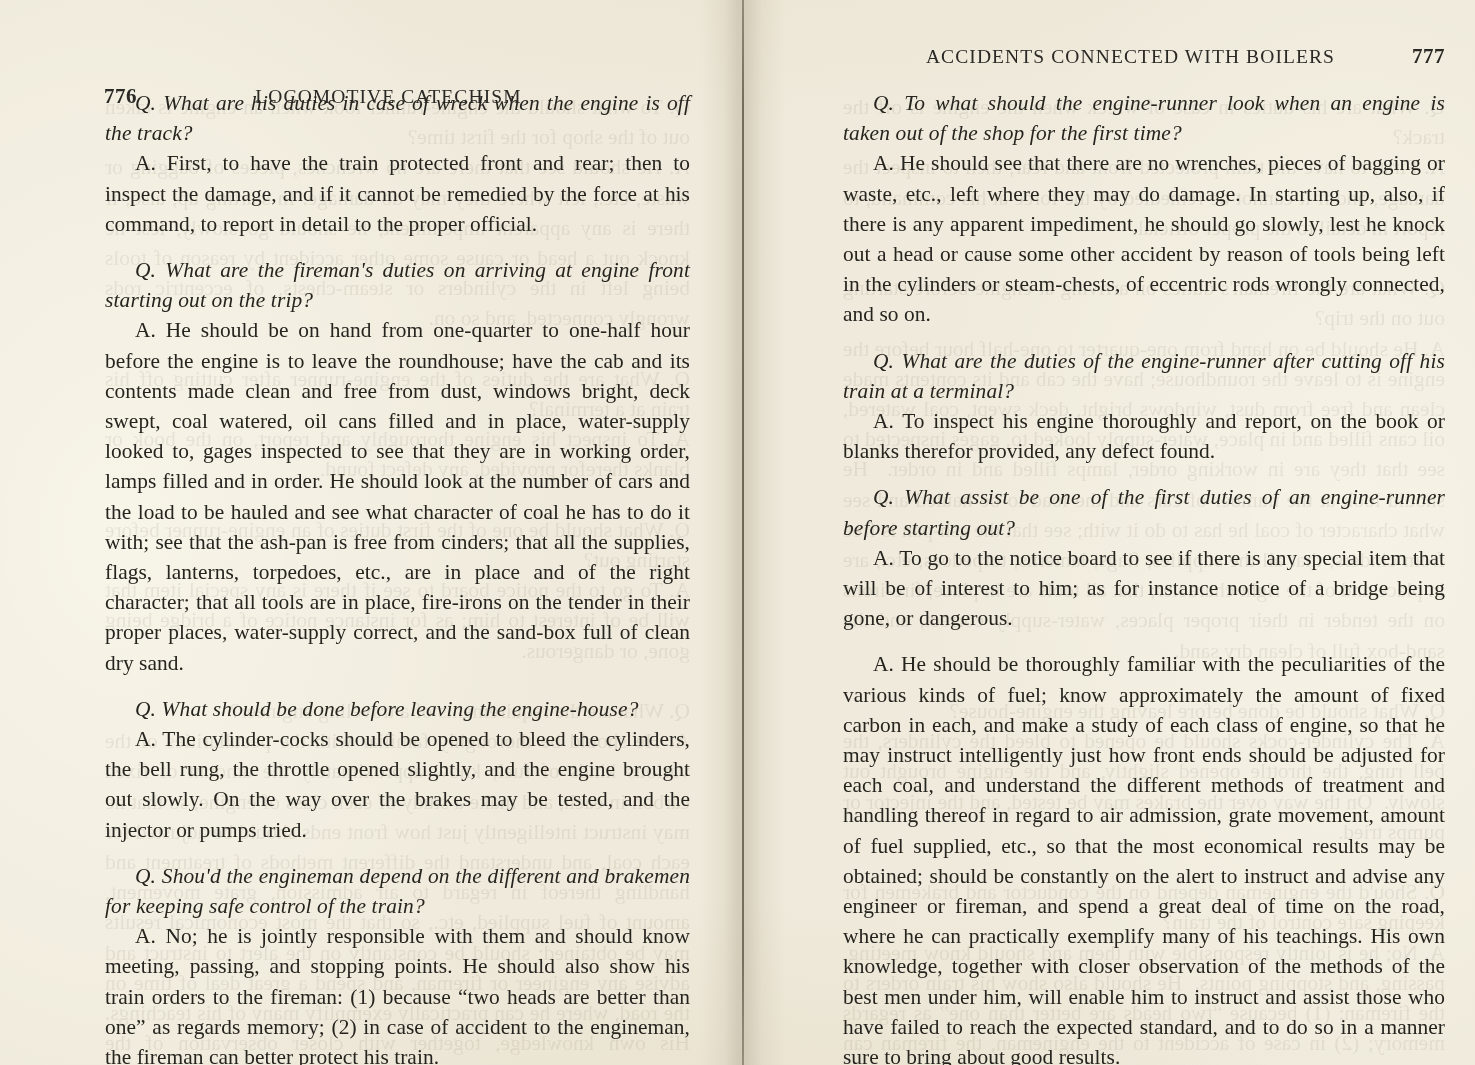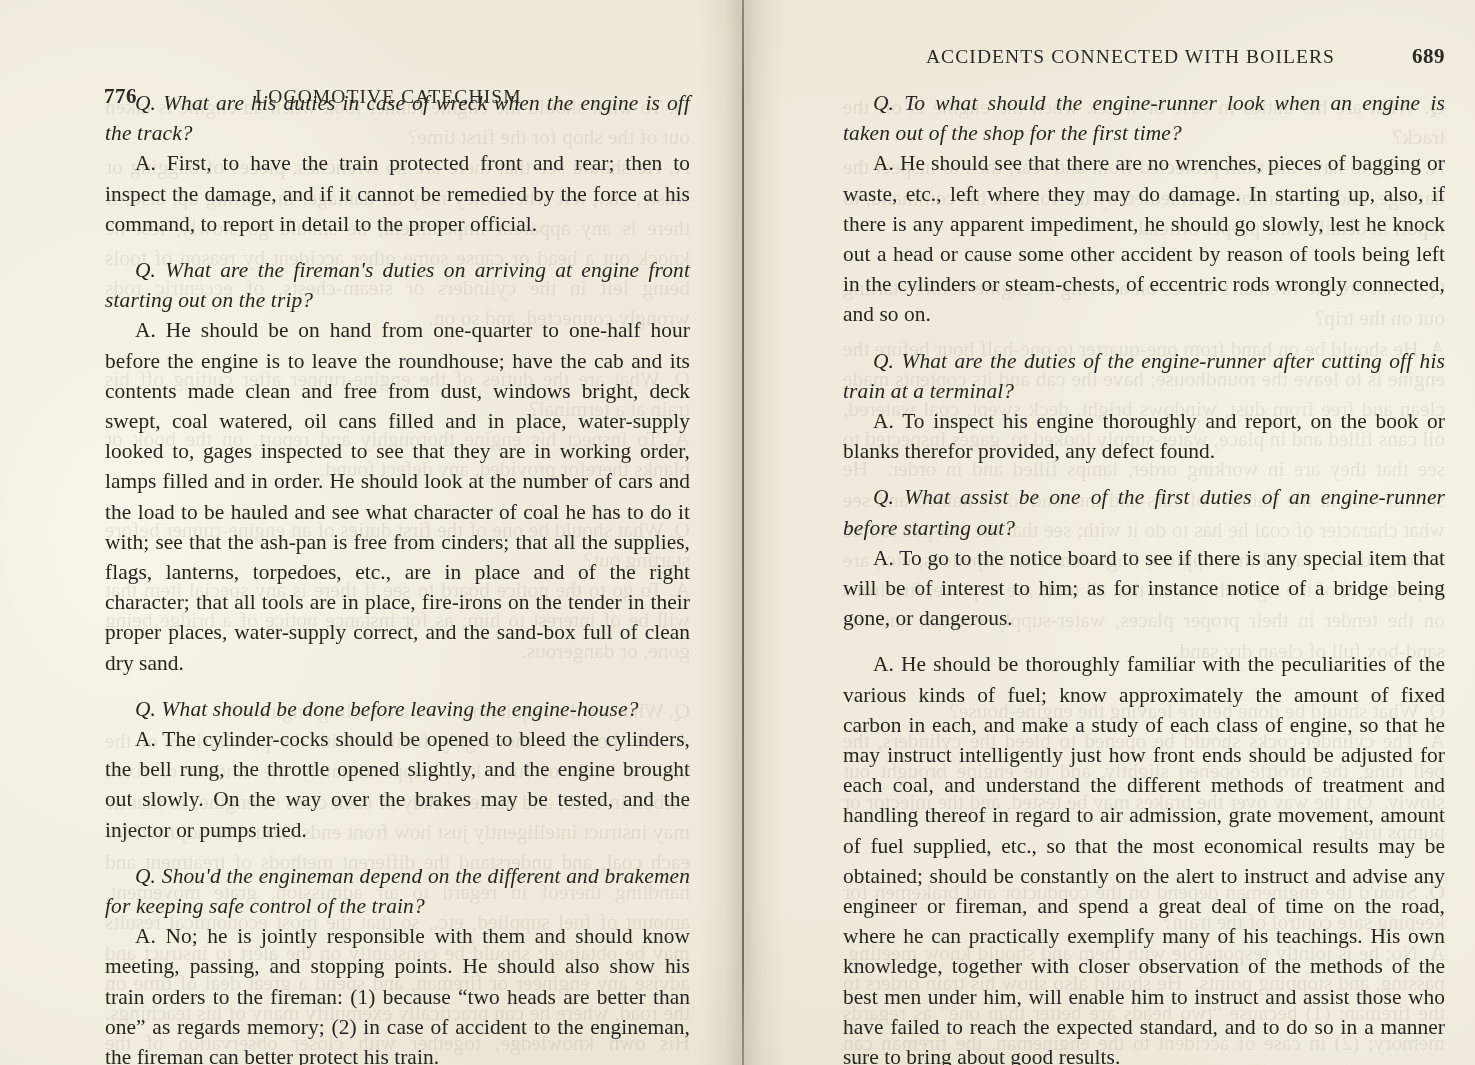--- a/index.html
+++ b/index.html
@@ -214,21 +214,21 @@
     </div>
   </div>
 
   <div class="gutter"></div>
   <div class="gutter-line"></div>
 
   <div class="page page-right">
 
     <div class="running-head">
       <span class="head-title">ACCIDENTS CONNECTED WITH BOILERS</span>
-      <span class="folio">689</span>
+      <span class="folio">777</span>
     </div>
 
     <div class="showthrough" style="left:58px; top:92px; width:602px; height:880px;">Q. What are his duties in case of wreck when the engine is off the track?
 A. First, to have the train protected front and rear; then to inspect the damage, and if it cannot be remedied by the force at his command, to report in detail to the proper official.
 
 Q. What are the fireman's duties on arriving at engine before starting out on the trip?
 A. He should be on hand from one-quarter to one-half hour before the engine is to leave the roundhouse; have the cab and its contents made clean and free from dust, windows bright, deck swept, coal watered, oil cans filled and in place, water-supply looked to, gages inspected to see that they are in working order, lamps filled and in order.  He should look at the number of cars and the load to be hauled and see what character of coal he has to do it with; see that the ash-pan is free from cinders; that all the supplies, flags, lanterns, torpedoes, etc., are in place and of the right character; that all tools are in place, fire-irons on the tender in their proper places, water-supply correct, and the sand-box full of clean dry sand.
 
 Q. What should be done before leaving the engine-house?
 A. The cylinder-cocks should be opened to bleed the cylinders, the bell rung, the throttle opened slightly, and the engine brought out slowly.  On the way over the brakes may be tested, and the injector or pumps tried.

